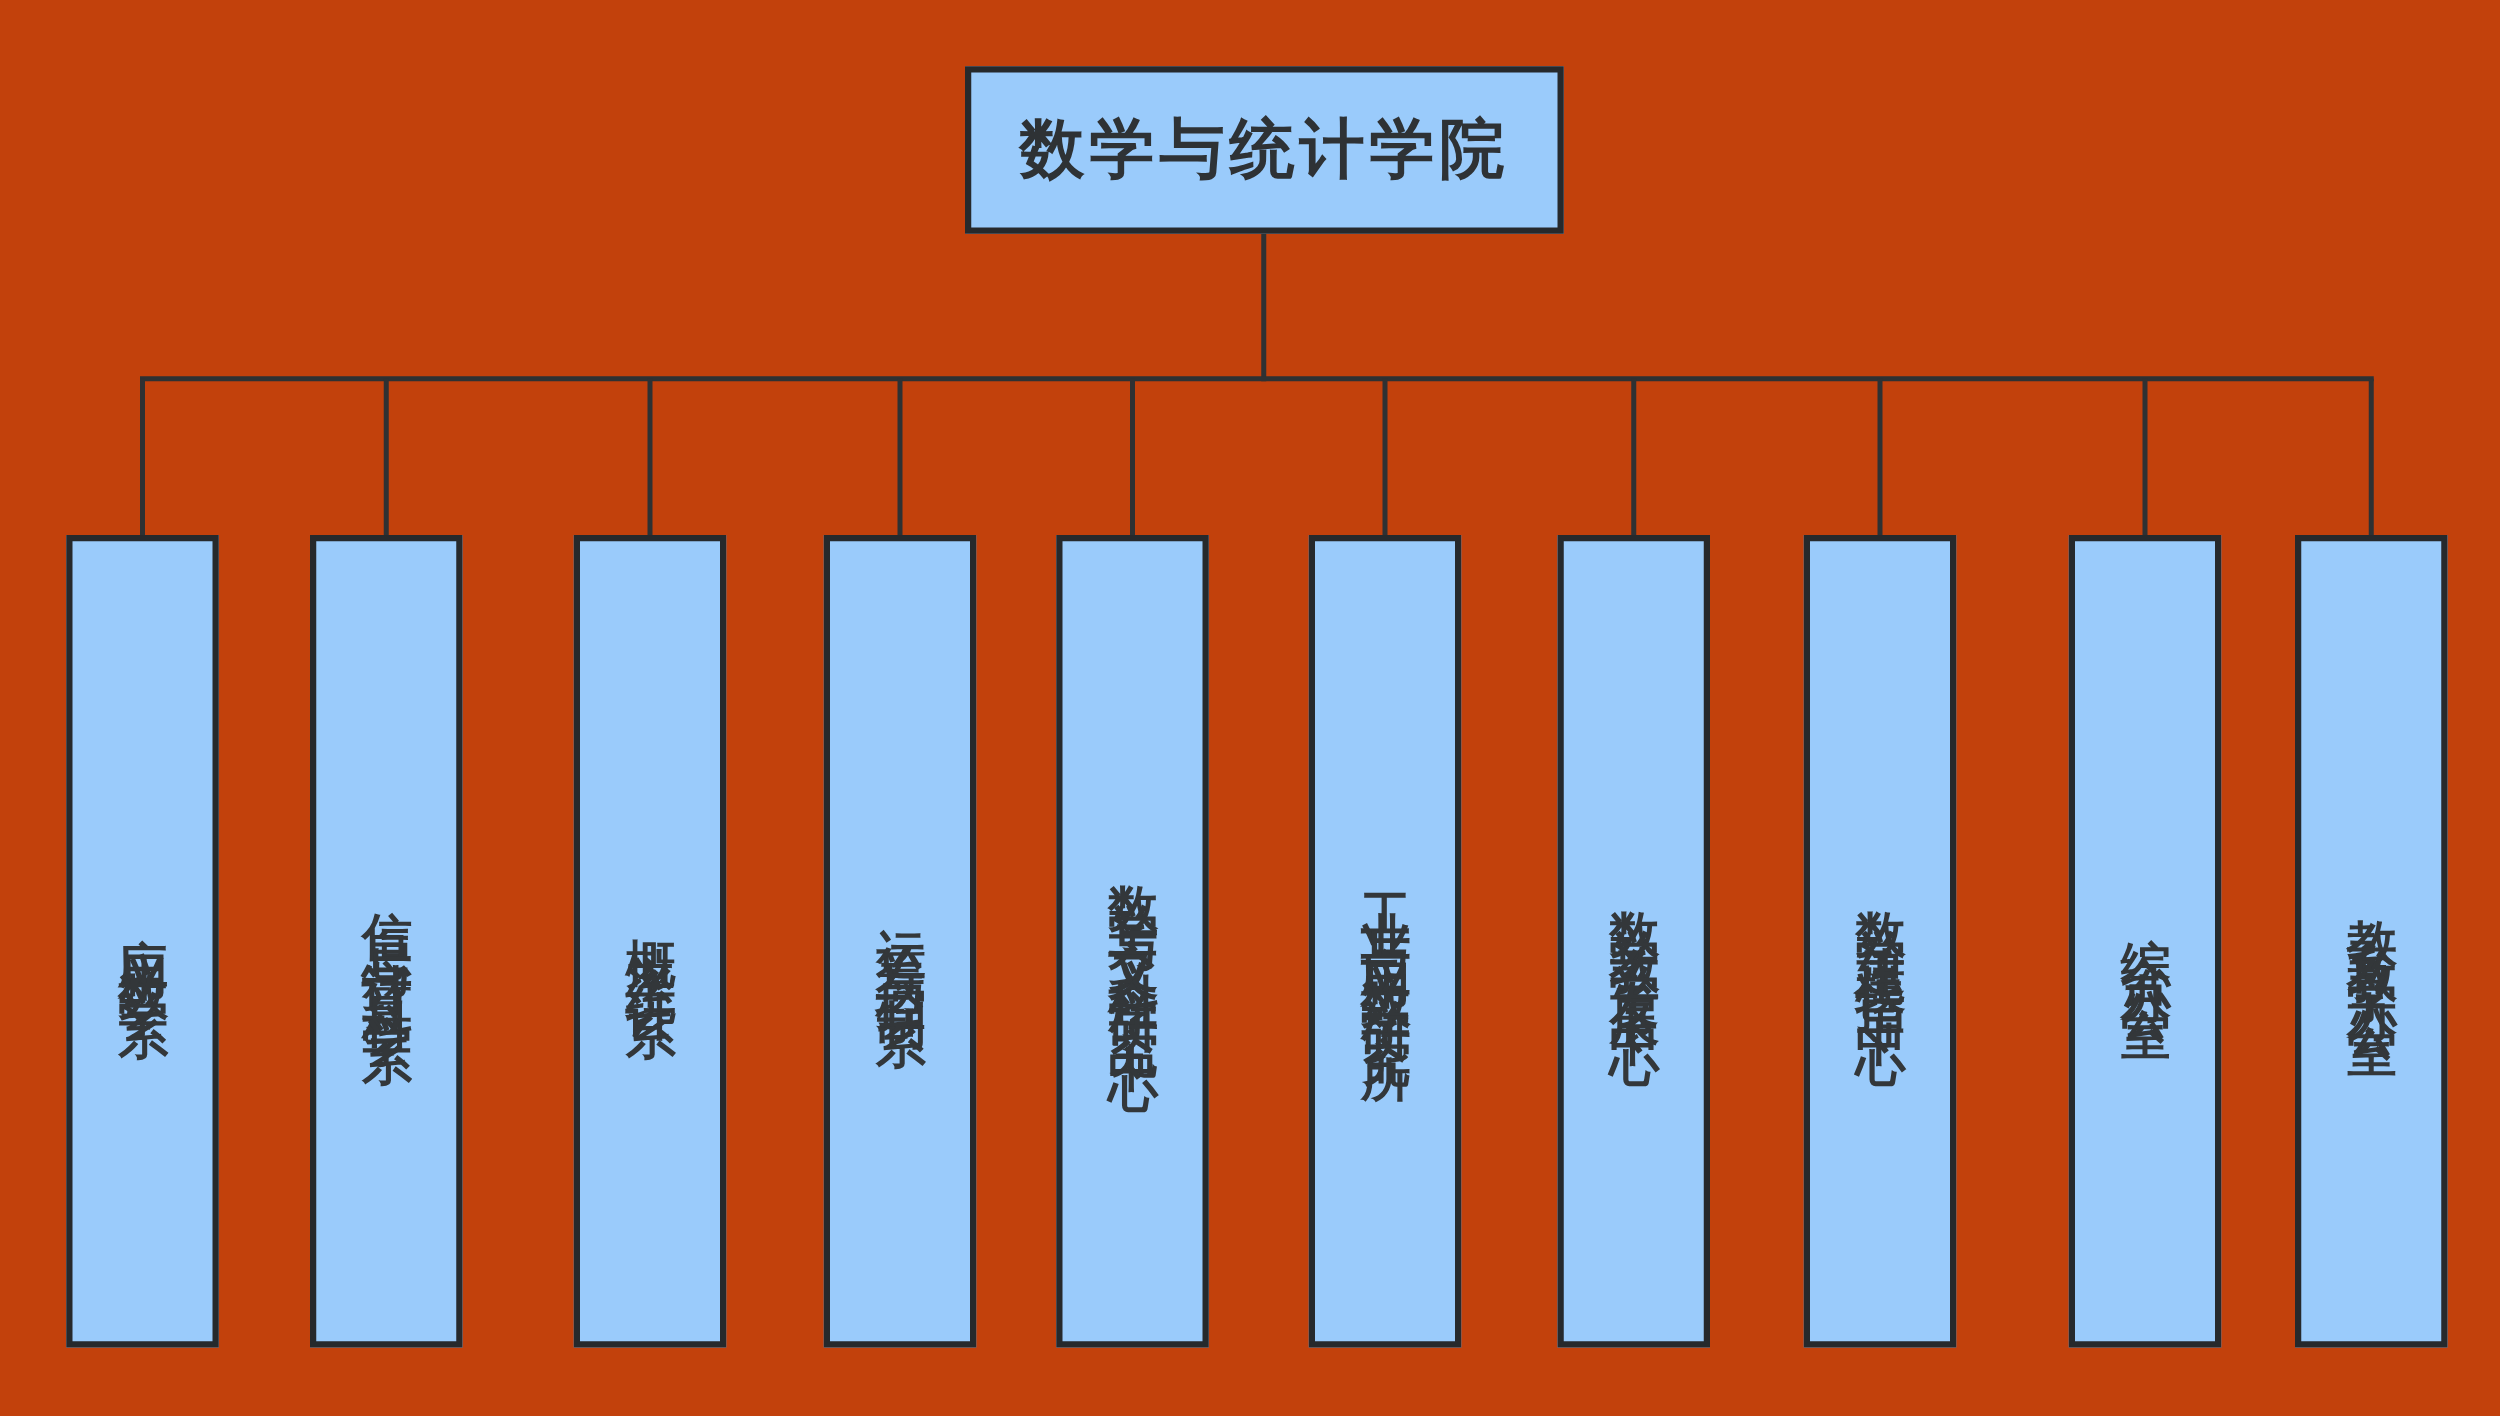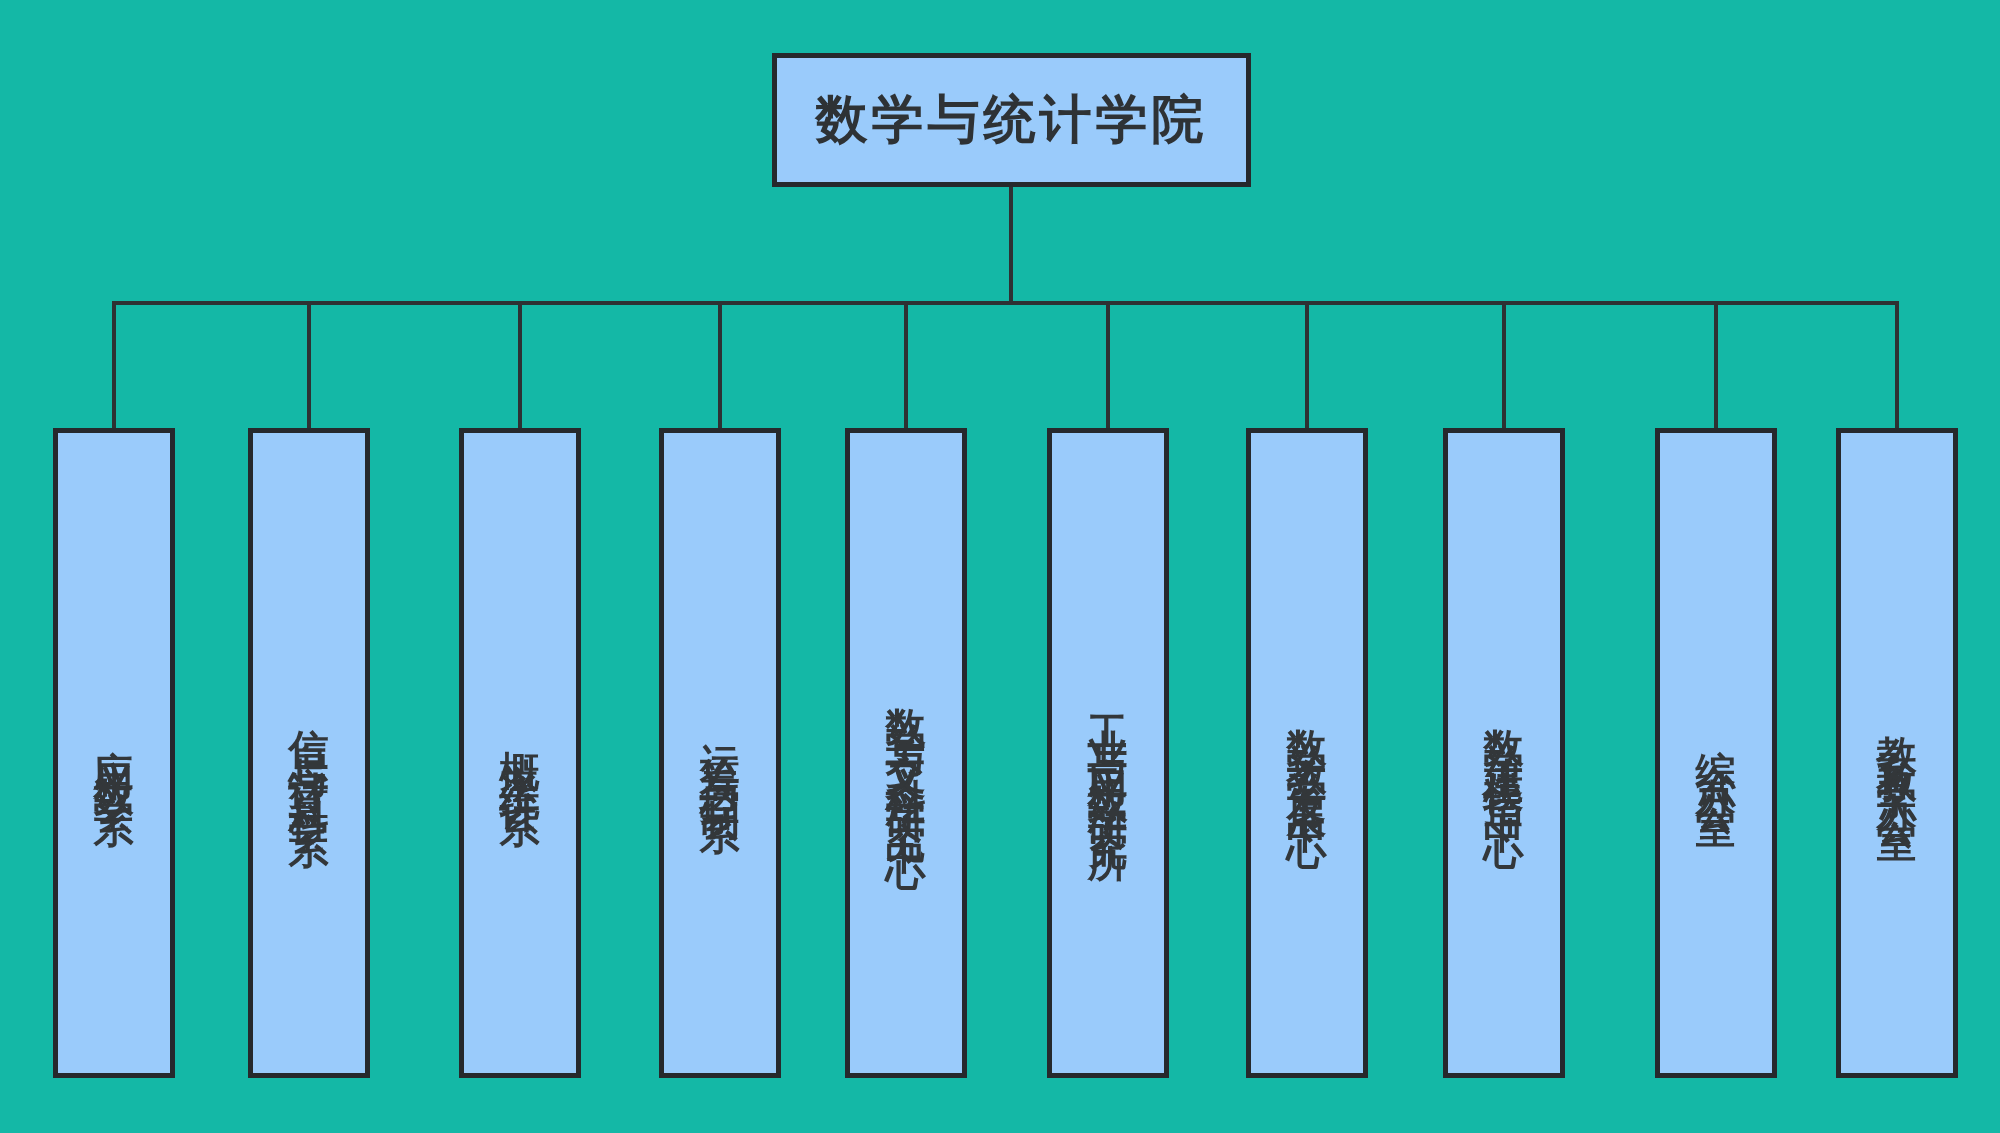--- a/index.html
+++ b/index.html
@@ -5,21 +5,21 @@
   html, body {
     margin: 0;
     padding: 0;
     background: #ffffff;
     font-family: "DejaVu Sans", "Liberation Sans", sans-serif;
   }
   .canvas {
     position: relative;
     width: 2000px;
     height: 1133px;
-    background: #14b8a6;
+    background: #c2410c;
     overflow: hidden;
   }
   .node {
     position: absolute;
     box-sizing: border-box;
     background: #9acbfb;
     border: 5px solid #26292c;
     display: flex;
     align-items: center;
     justify-content: center;

